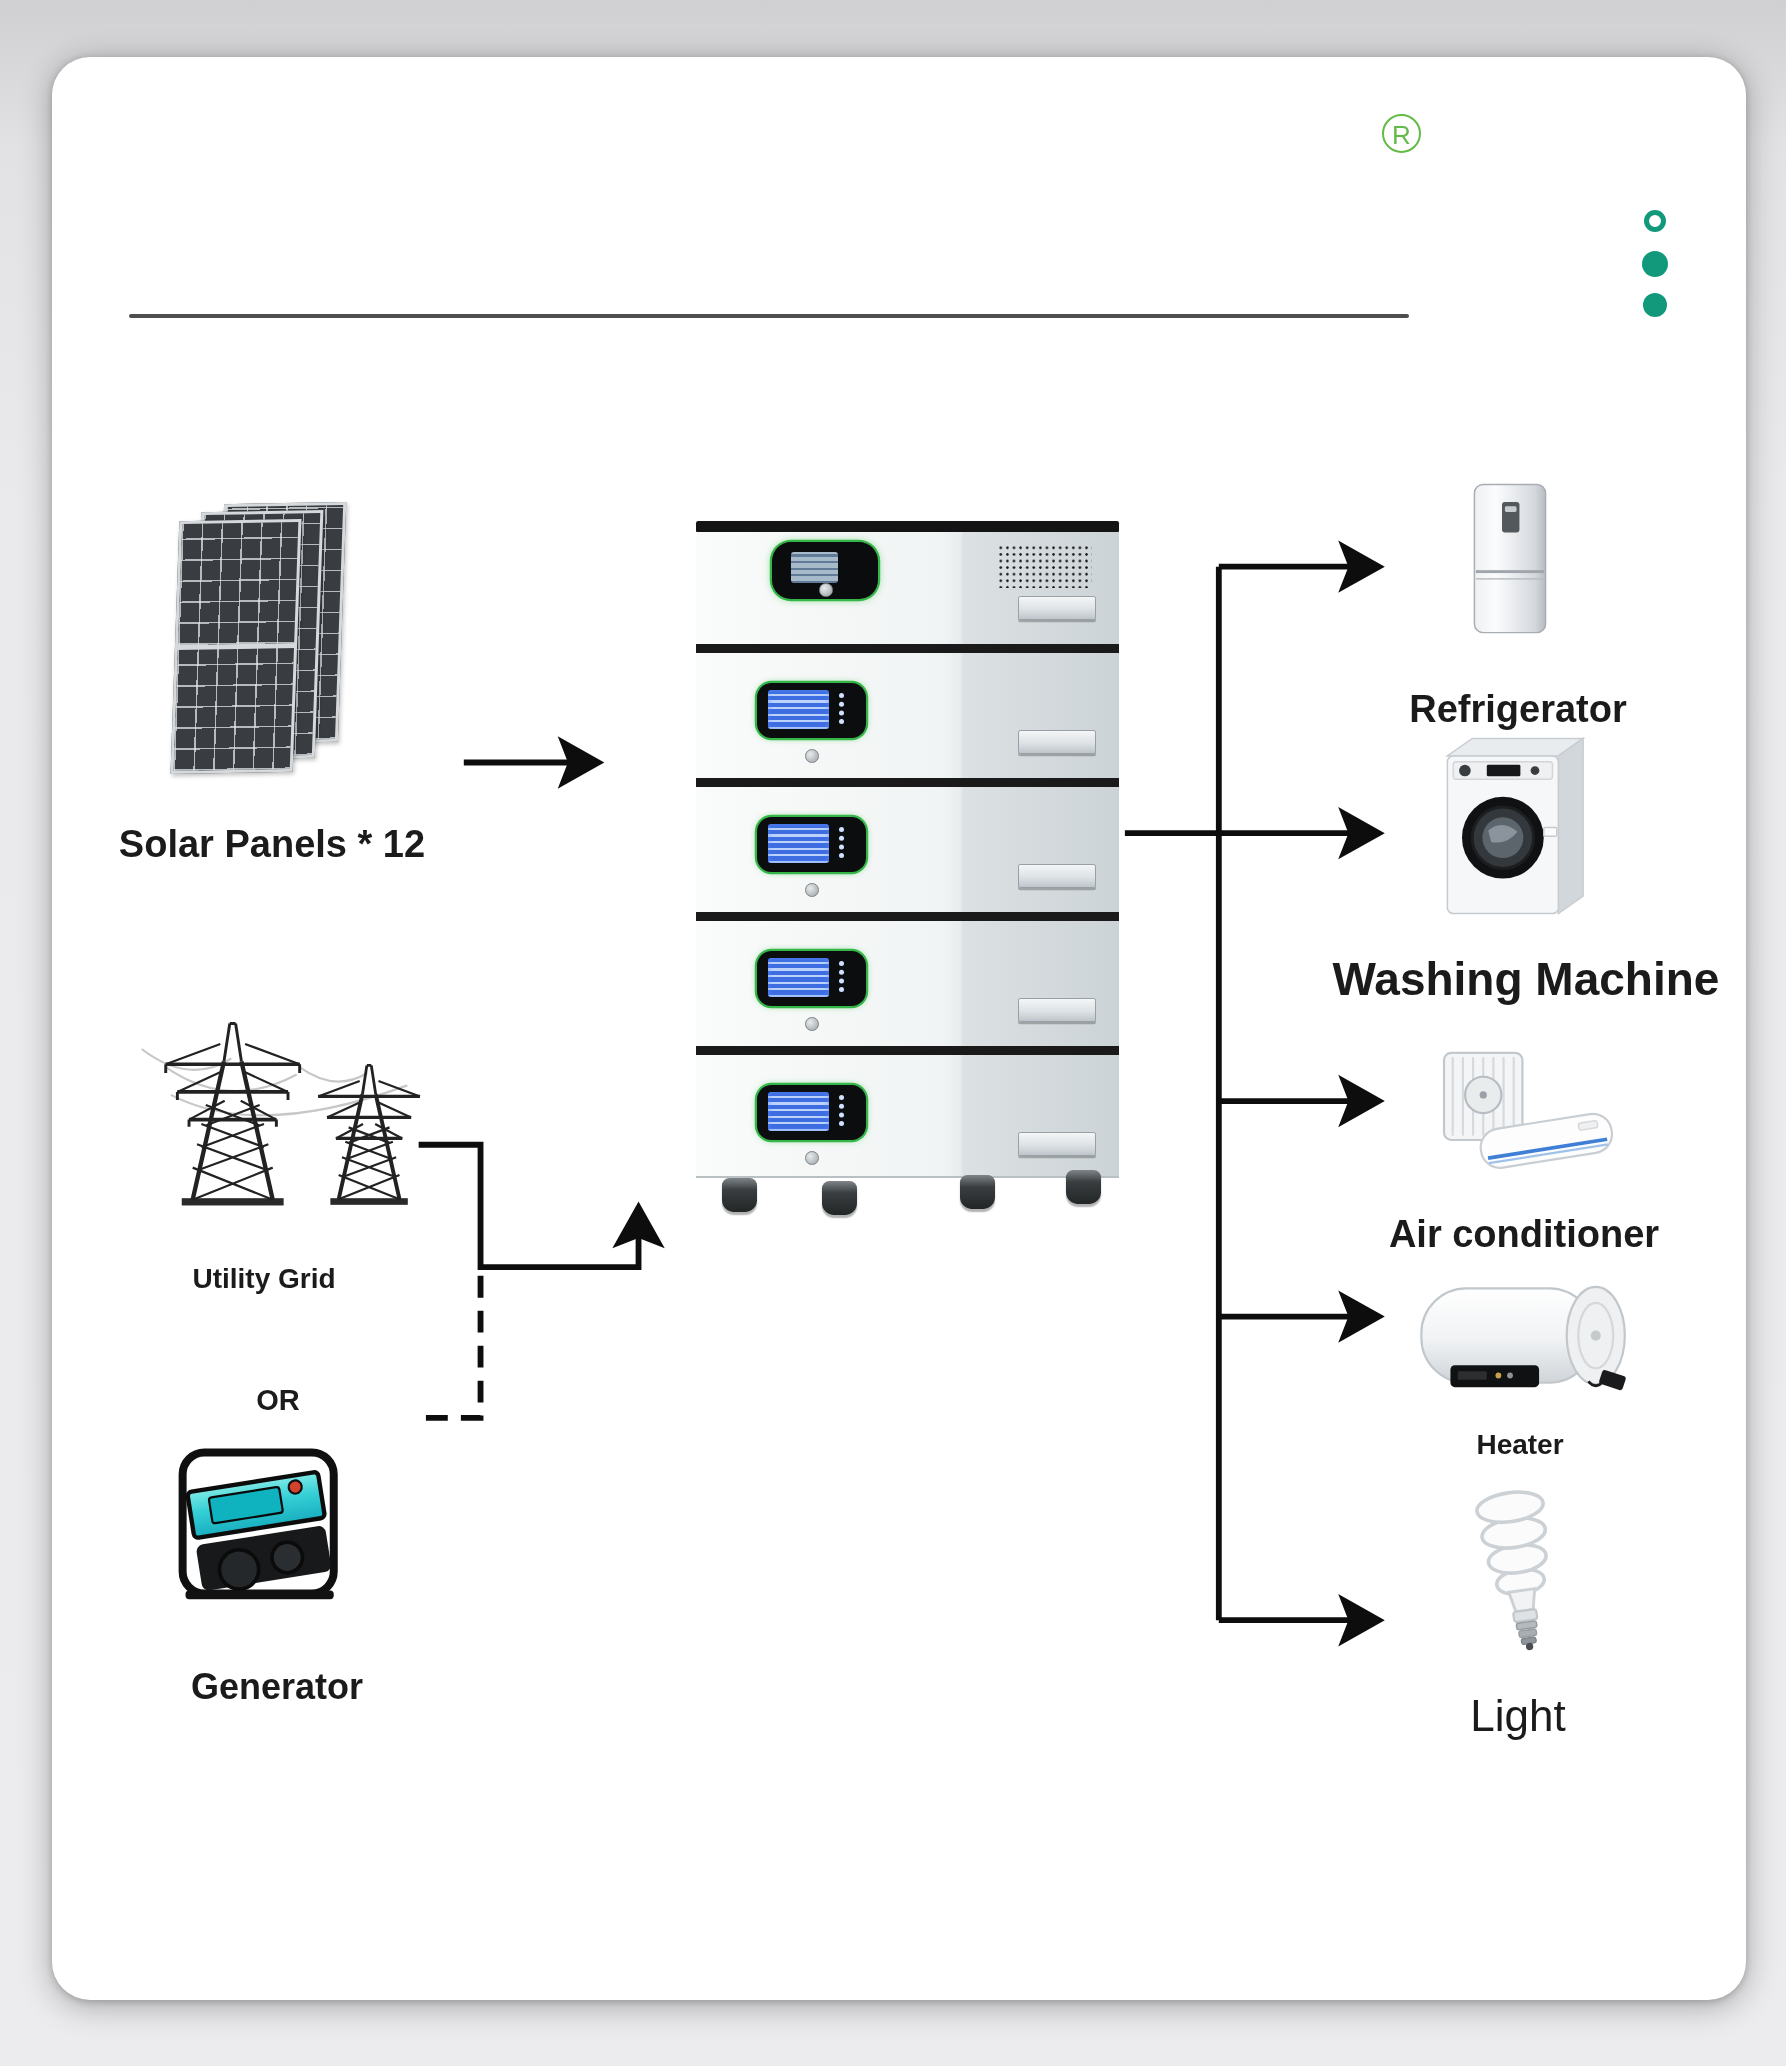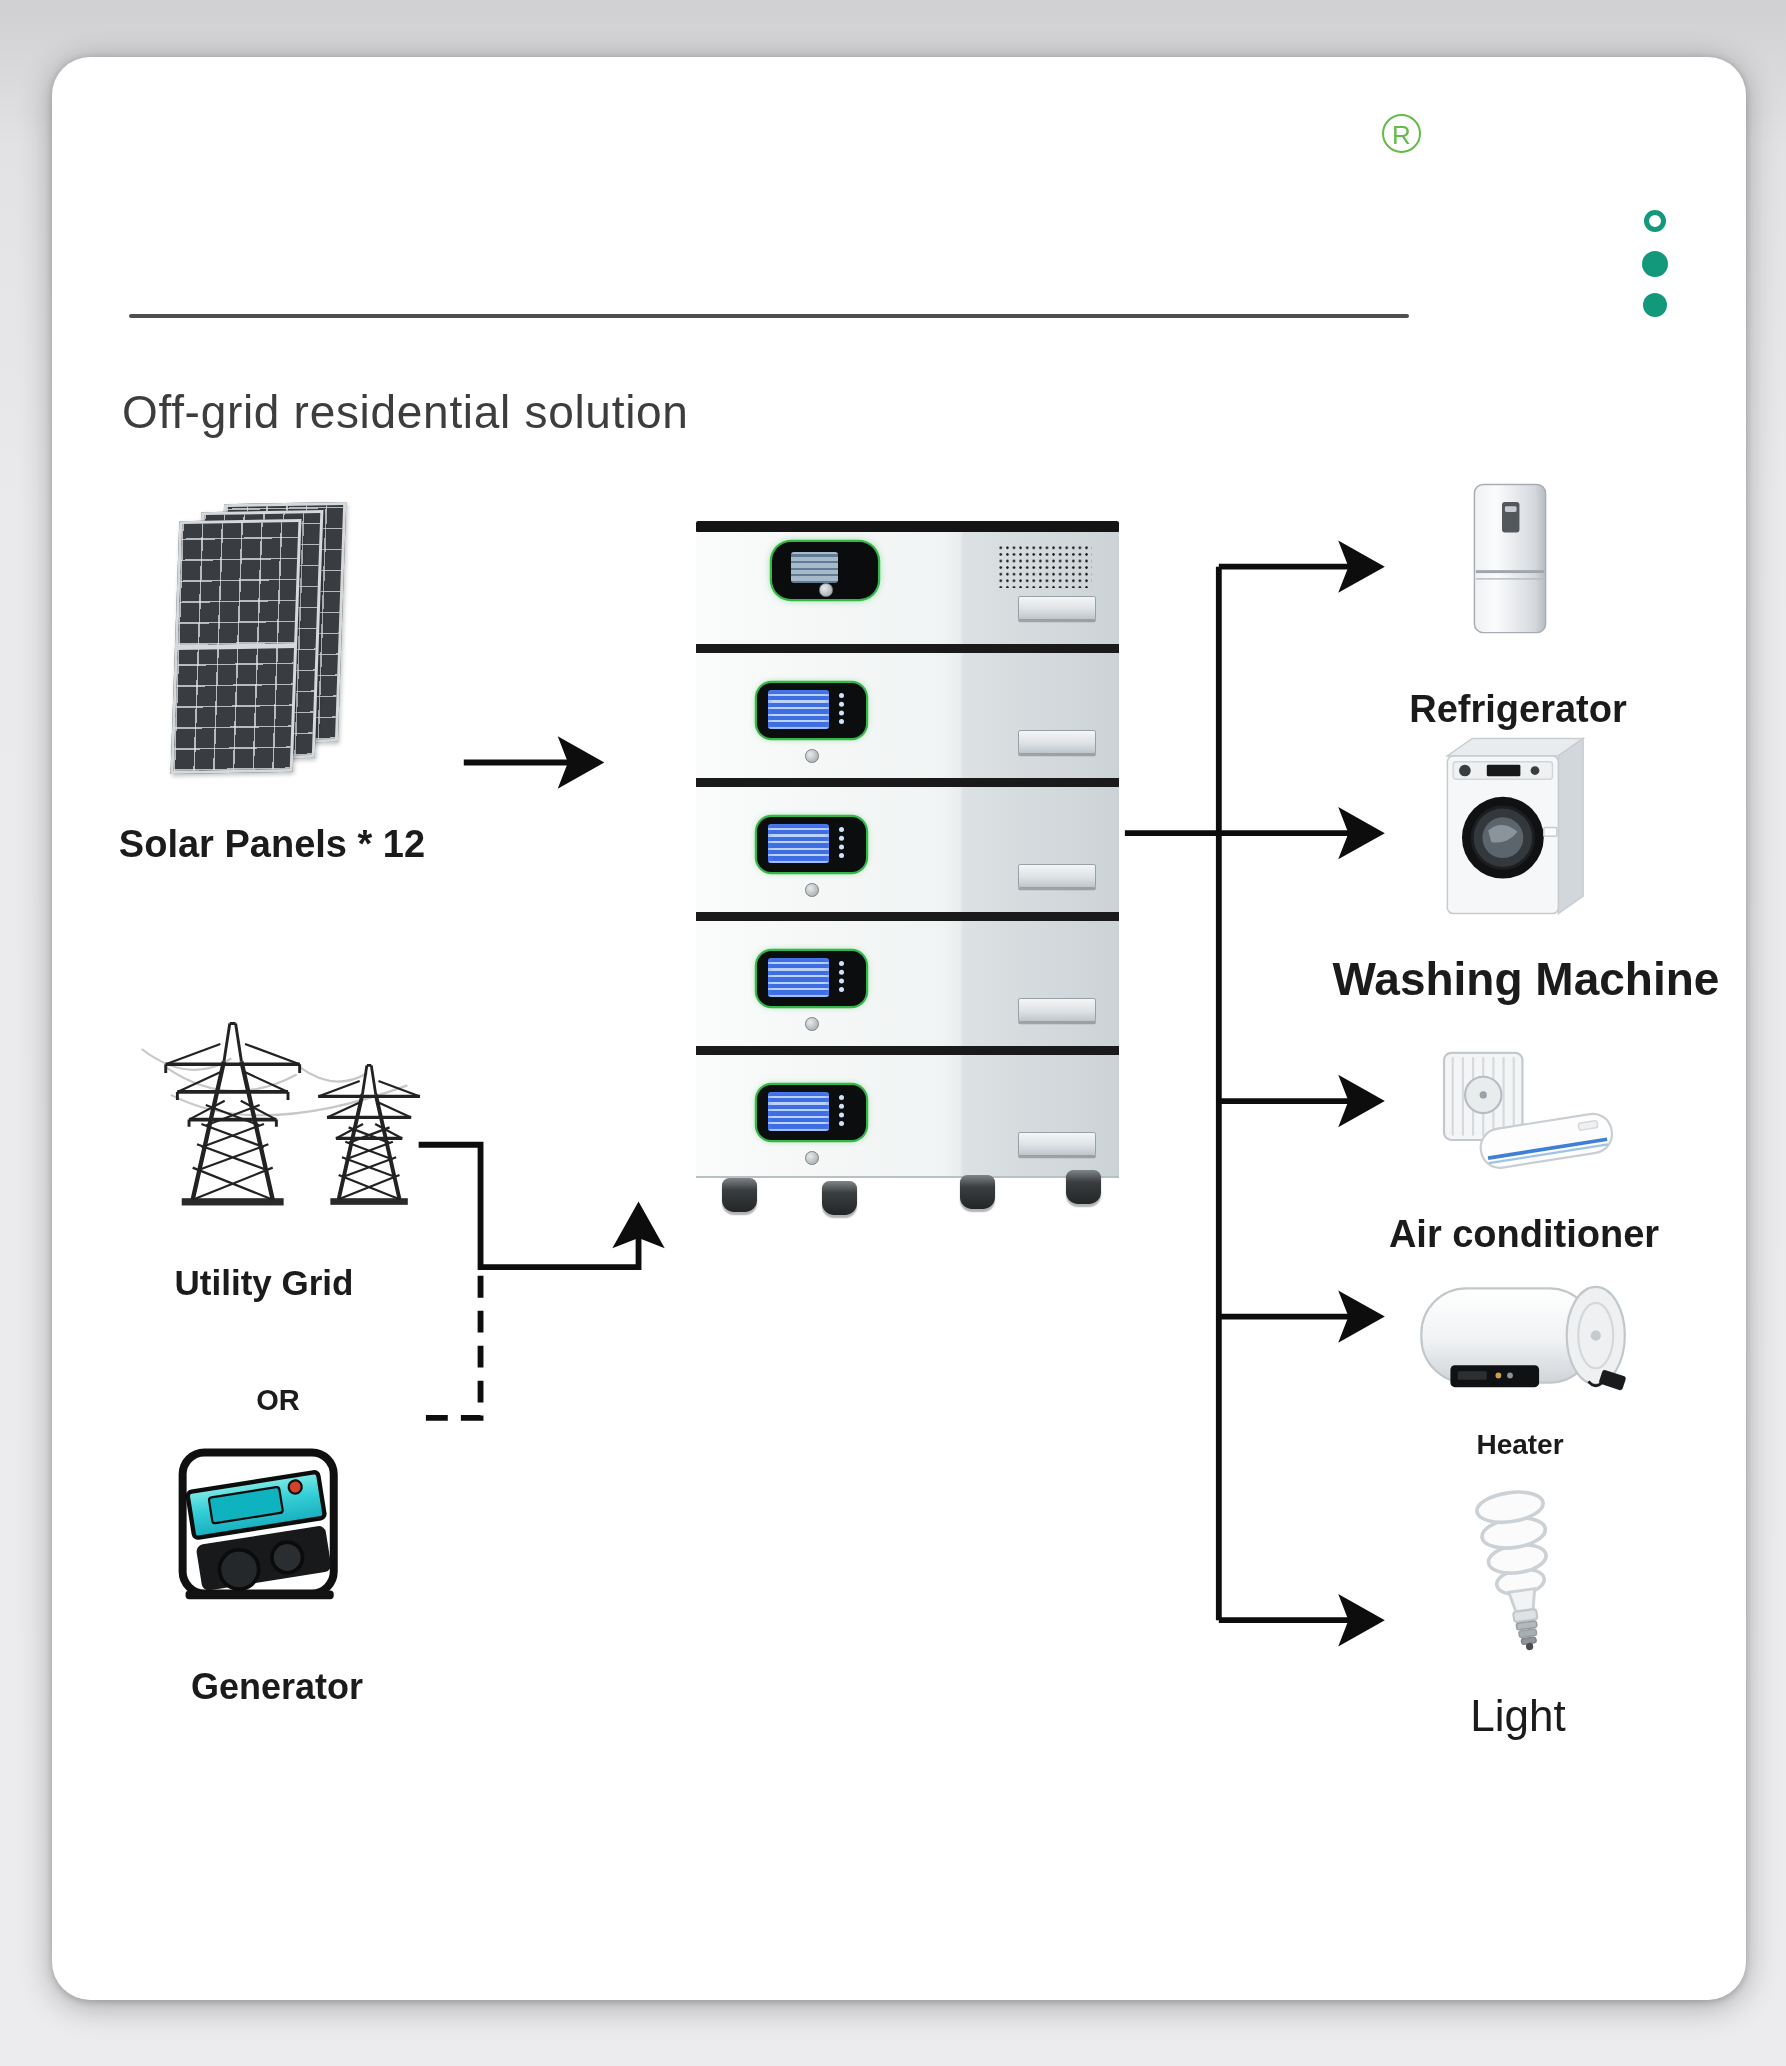--- a/index.html
+++ b/index.html
@@ -84,21 +84,20 @@
   svg{position:absolute;overflow:visible;}
 </style>
 </head>
 <body>
 
 <div class="page">
 
   <div class="abs card"></div>
 
   <div class="abs title-underline"></div>
-  <div class="abs subtitle">Off-grid residential solution</div>
   <div class="abs reg-mark">R</div>
   <div class="abs dot dot-ring"></div>
   <div class="abs dot dot-f1"></div>
   <div class="abs dot dot-f2"></div>
 
   <svg class="abs" style="left:0;top:0;width:1786px;height:2066px" viewBox="0 0 2453 2837">
     <g stroke="#0d0d0d" stroke-width="8" fill="none">
 
       <g>
         <line x1="637" y1="1047" x2="790" y2="1047"></line>
@@ -165,21 +164,21 @@
     </g>
     <g stroke="#222" fill="none" transform="translate(215,60) scale(0.76)">
       <rect x="45" y="250" width="140" height="12" fill="#2a2a2a" stroke="none"></rect>
       <path d="M60,252 L103,62 M170,252 L127,62" stroke-width="7"></path>
       <path d="M60,252 L170,208 M170,252 L60,208 M66,212 L164,176 M164,212 L66,176 M72,180 L158,148 M158,180 L72,148 M78,150 L152,122 M152,150 L78,122" stroke-width="4"></path>
       <path d="M103,62 L111,10 M127,62 L119,10 M111,10 L119,10" stroke-width="5"></path>
       <path d="M23,66 L207,66 M39,104 L191,104 M55,142 L175,142" stroke-width="6"></path>
       <path d="M23,66 L98,38 M207,66 L132,38 M39,104 L100,76 M191,104 L130,76 M55,142 L104,116 M175,142 L126,116" stroke-width="4"></path>
     </g>
   </svg>
-  <div class="lbl" style="left:264px;top:1234px;font-size:35px;">Utility Grid</div>
+  <div class="lbl" style="left:264px;top:1234px;font-size:28px;">Utility Grid</div>
 
   <div class="lbl" style="left:278px;top:1355px;font-size:29px;">OR</div>
 
   <svg style="left:171px;top:1426px;width:178px;height:204px;" viewBox="0 0 245 280">
     <defs>
       <linearGradient id="tealg" x1="0" y1="0" x2="0" y2="1">
         <stop offset="0" stop-color="#7ee9e6"></stop>
           <stop offset="0.45" stop-color="#35cfd6"></stop>
           <stop offset="1" stop-color="#18aebf"></stop>
       </linearGradient>

